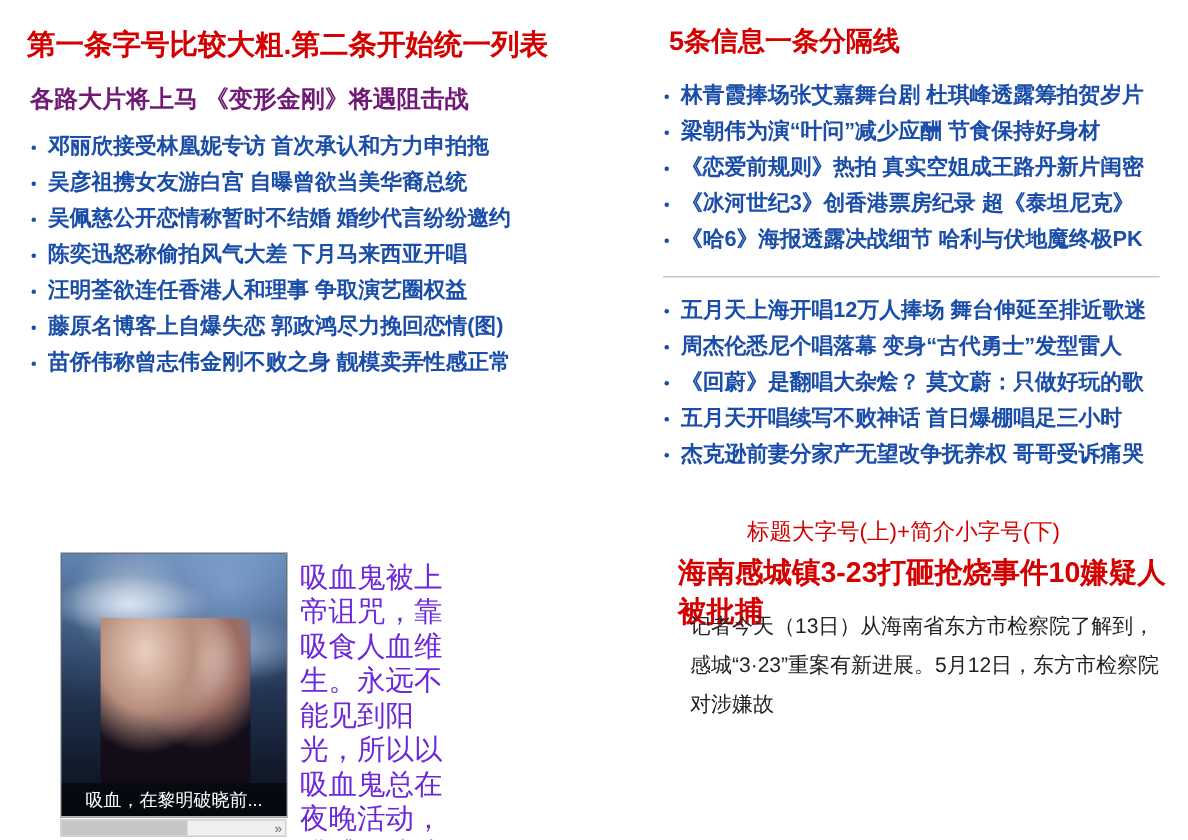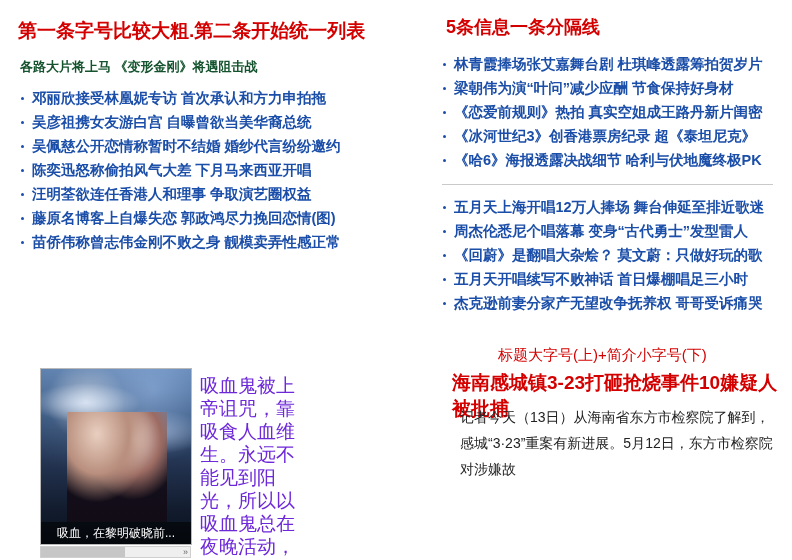--- a/index.html
+++ b/index.html
@@ -30,23 +30,23 @@
   }
   .section-heading-red {
     color: #d40000;
     font-weight: bold;
     font-size: 19px;
     line-height: 26px;
     margin: 0 0 10px 0;
     letter-spacing: 0px;
   }
   .headline-bold {
-    color: #14532d;
-    font-weight: bold;
-    font-size: 13px;
+    color: #701a75;
+    font-weight: bold;
+    font-size: 16px;
     line-height: 26px;
     margin: 0 0 6px 2px;
   }
   ul.dot-list {
     list-style: none;
     margin: 0;
     padding: 0;
     font-weight: bold;
   }
   ul.dot-list li {

